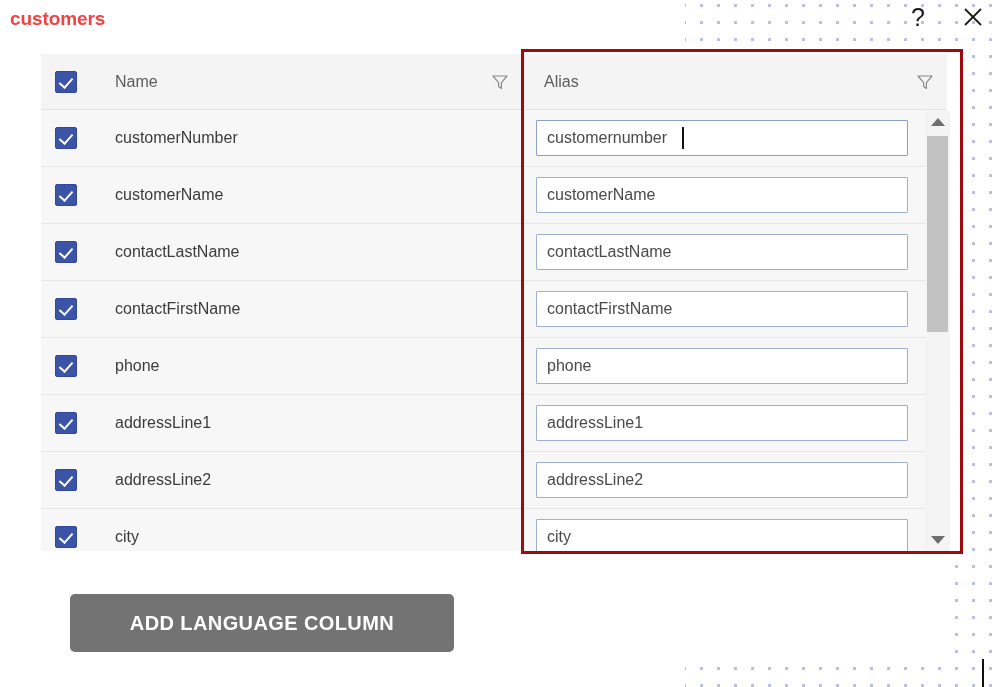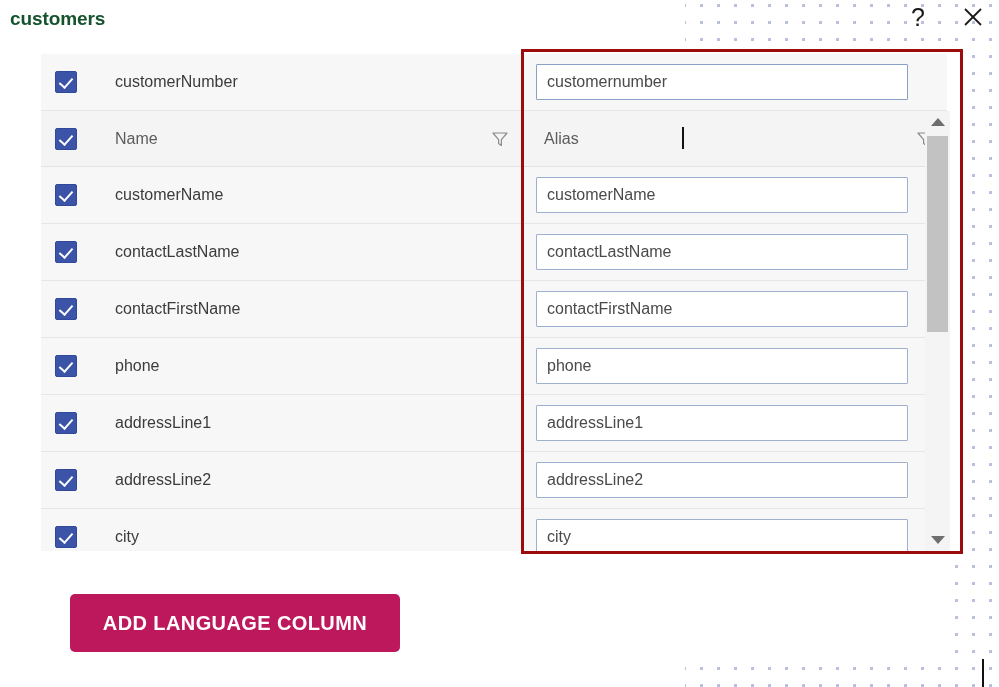--- a/index.html
+++ b/index.html
@@ -64,21 +64,21 @@
     z-index: 1;
   }
 
   
   #title {
     position: absolute;
     left: 10px;
     top: 8px;
     font-size: 19px;
     font-weight: bold;
-    color: #14532d;
+    color: #ef4444;
     letter-spacing: -0.1px;
     z-index: 6;
   }
 
   
   #help-icon {
     position: absolute;
     left: 903px;
     top: 2px;
     width: 30px;
@@ -296,21 +296,21 @@
     font-size: 20px;
     font-weight: bold;
     letter-spacing: 0.4px;
     color: #ffffff;
     cursor: pointer;
     display: flex;
     align-items: center;
     justify-content: center;
   }
   #btn-submit { width: 248px; background: #3b54a8; }
-  #btn-addlang { width: 330px; background: #be185d; }
+  #btn-addlang { width: 384px; background: #737373; }
   #btn-cancel { width: 245px; background: #9b9b9b; }
 
   
   #bottom-tick {
     position: absolute;
     left: 982px;
     top: 659px;
     width: 2px;
     height: 28px;
     background: #111111;
@@ -330,46 +330,46 @@
 
 <div id="help-icon">?</div>
 <div id="close-icon">
   <svg width="30" height="30" viewBox="0 0 30 30">
     <line x1="7" y1="7" x2="23" y2="23" stroke="#1a1a1a" stroke-width="1.8"></line>
     <line x1="23" y1="7" x2="7" y2="23" stroke="#1a1a1a" stroke-width="1.8"></line>
   </svg>
 </div>
 
 <div id="grid">
-    <div class="row">
-      <div class="cell-name">
-        <span class="cbx"></span>
-        <span class="name-label">customerNumber</span>
-      </div>
-      <div class="cell-alias">
-        <input class="alias-input focused" type="text" value="customernumber" style="">
-      </div>
-    </div>
     <div class="row header">
       <div class="cell-name">
         <span class="cbx"></span>
         <span class="name-label">Name</span>
         <span class="filter-icon">
           <svg width="18" height="18" viewBox="0 0 18 18">
             <path d="M2 3 H16 L10.4 9.6 V15.4 L7.6 13.6 V9.6 Z" fill="none" stroke="#8a8a8a" stroke-width="1.2" stroke-linejoin="round"></path>
           </svg>
         </span>
       </div>
       <div class="cell-alias">
         <span class="alias-header-label">Alias</span>
         <span class="filter-icon">
           <svg width="18" height="18" viewBox="0 0 18 18">
             <path d="M2 3 H16 L10.4 9.6 V15.4 L7.6 13.6 V9.6 Z" fill="none" stroke="#8a8a8a" stroke-width="1.2" stroke-linejoin="round"></path>
           </svg>
         </span>
+      </div>
+    </div>
+    <div class="row">
+      <div class="cell-name">
+        <span class="cbx"></span>
+        <span class="name-label">customerNumber</span>
+      </div>
+      <div class="cell-alias">
+        <input class="alias-input focused" type="text" value="customernumber" style="">
       </div>
     </div>
     <div class="row">
       <div class="cell-name">
         <span class="cbx"></span>
         <span class="name-label">customerName</span>
       </div>
       <div class="cell-alias">
         <input class="alias-input" type="text" value="customerName" style="">
       </div>

